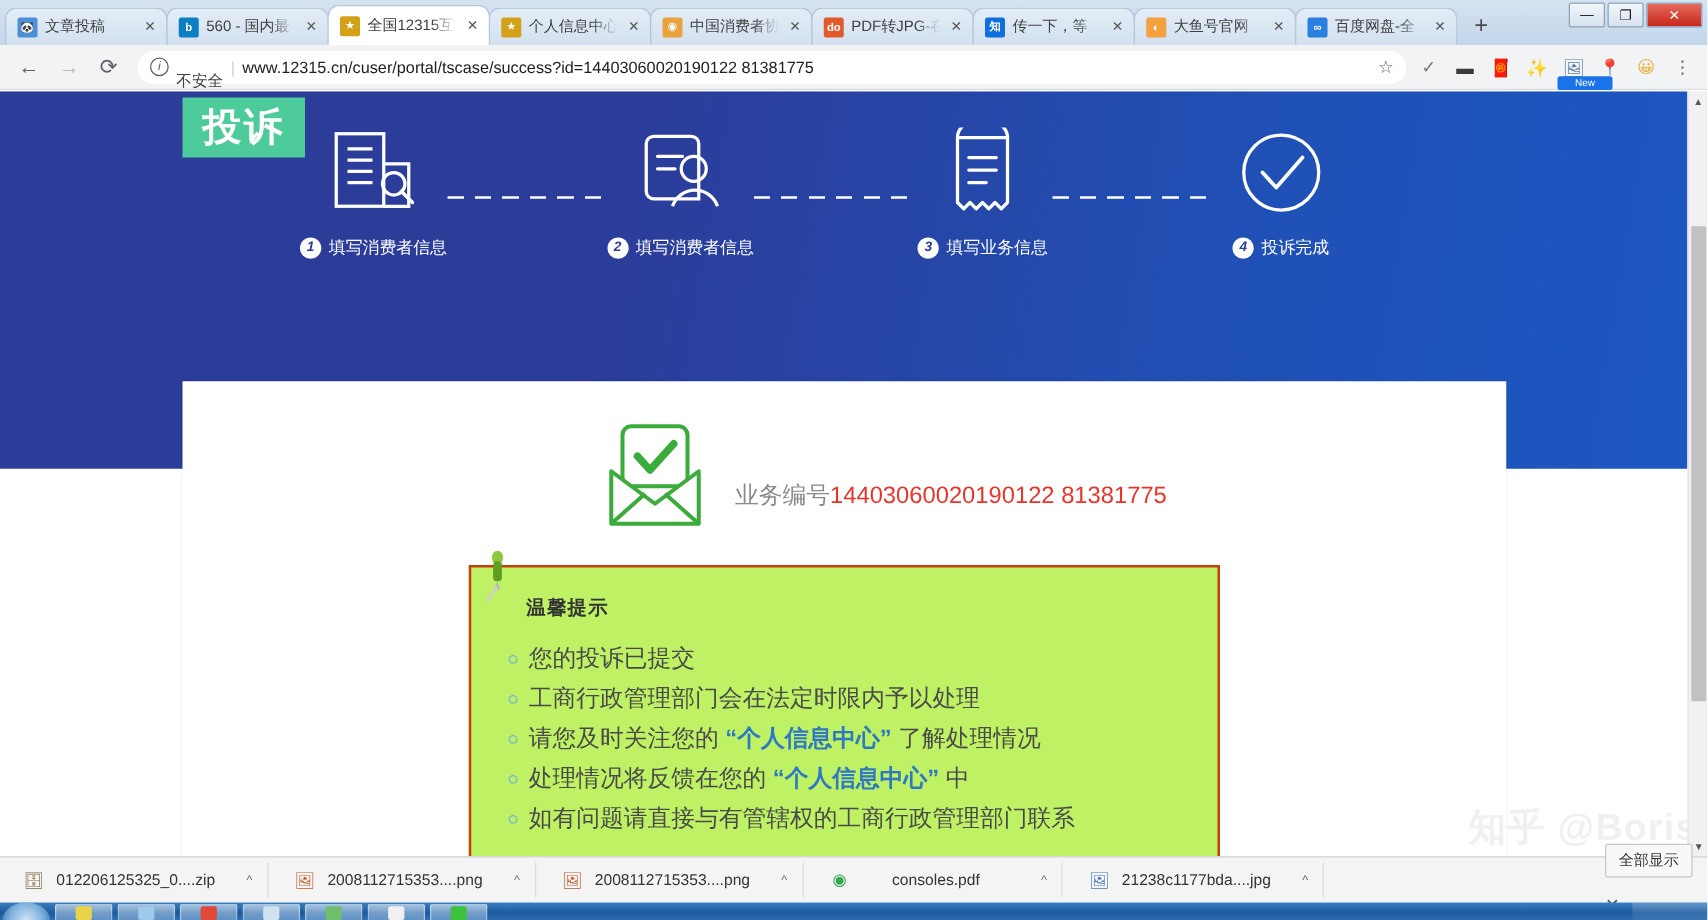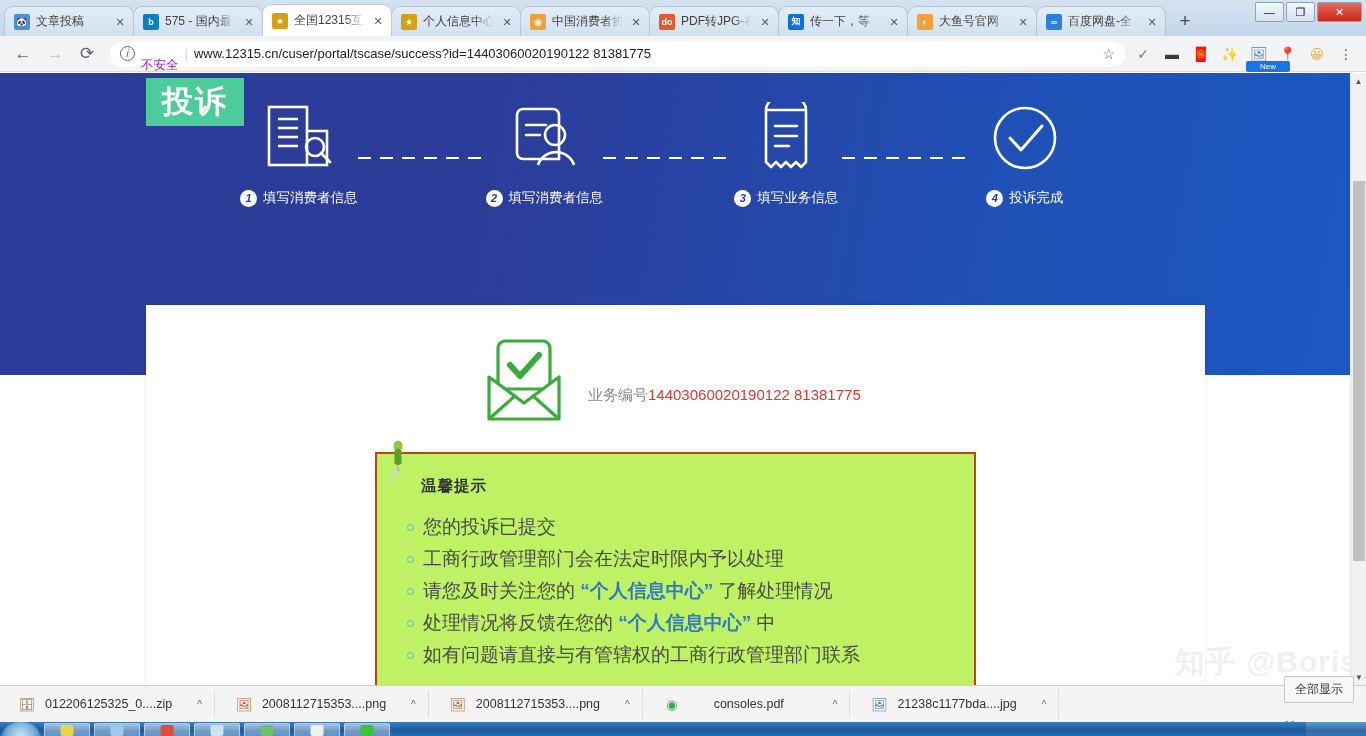--- a/index.html
+++ b/index.html
@@ -128,21 +128,21 @@
   .omnibox .infoicon {
     width: 15px; height: 15px;
     border: 1.3px solid #5f6368;
     border-radius: 50%;
     font-size: 10px; font-style: italic;
     color: #5f6368;
     display: flex; align-items: center; justify-content: center;
     line-height: 1;
     flex: 0 0 15px;
   }
-  .omnibox .insecure { color: #a21caf; font-size: 12.5px; white-space: nowrap; margin-top: 24px; }
+  .omnibox .insecure { color: #404040; font-size: 12.5px; white-space: nowrap; margin-top: 24px; }
   .omnibox .vsep { color: #cfd2d5; }
   .omnibox .url { color: #202124; font-size: 13px; white-space: nowrap; flex: 1 1 auto; }
   .omnibox .star { color: #5f6368; font-size: 14px; }
   .exticons { display: flex; align-items: center; gap: 9px; padding-right: 2px; }
   .exticon { width: 20px; height: 20px; display: flex; align-items: center; justify-content: center; font-size: 14px; position: relative; }
   .newbadge {
     position: absolute; bottom: -8px; left: -3px;
     background: #1a73e8; color: #fff;
     font-size: 8px; padding: 0 14px; border-radius: 2px;
     line-height: 11px;
@@ -219,21 +219,21 @@
   }
   .success .texts { padding-top: 4px; }
   .success h1 {
     color: #3bab3b;
     font-size: 29px;
     font-weight: bold;
     letter-spacing: 1px;
   }
   .success .caseline {
     margin-top: 22px;
-    font-size: 15px;
+    font-size: 19px;
     color: #8a8a8a;
   }
   .success .caseno { color: #e8342a; }
 
   .tips {
     position: absolute;
     top: 147px; left: 229px;
     width: 601px; height: 289px;
     border: 2px solid #c2410c;
     background: #bef264;
@@ -395,21 +395,21 @@
 
   <div class="tabstrip">
     <div id="tabs-host" style="display:flex;align-items:flex-end;">
         <div class="tab">
           <span class="favicon" style="background:#4a90d9">🐼</span>
           <span class="tab-title">文章投稿</span>
           <span class="tab-close">✕</span>
         </div>
         <div class="tab">
           <span class="favicon" style="background:#0b7ec4">b</span>
-          <span class="tab-title">575 - 国内最</span>
+          <span class="tab-title">560 - 国内最</span>
           <span class="tab-close">✕</span>
         </div>
         <div class="tab active">
           <span class="favicon" style="background:#d4a017">★</span>
           <span class="tab-title">全国12315互</span>
           <span class="tab-close">✕</span>
         </div>
         <div class="tab">
           <span class="favicon" style="background:#d4a017">★</span>
           <span class="tab-title">个人信息中心</span>

